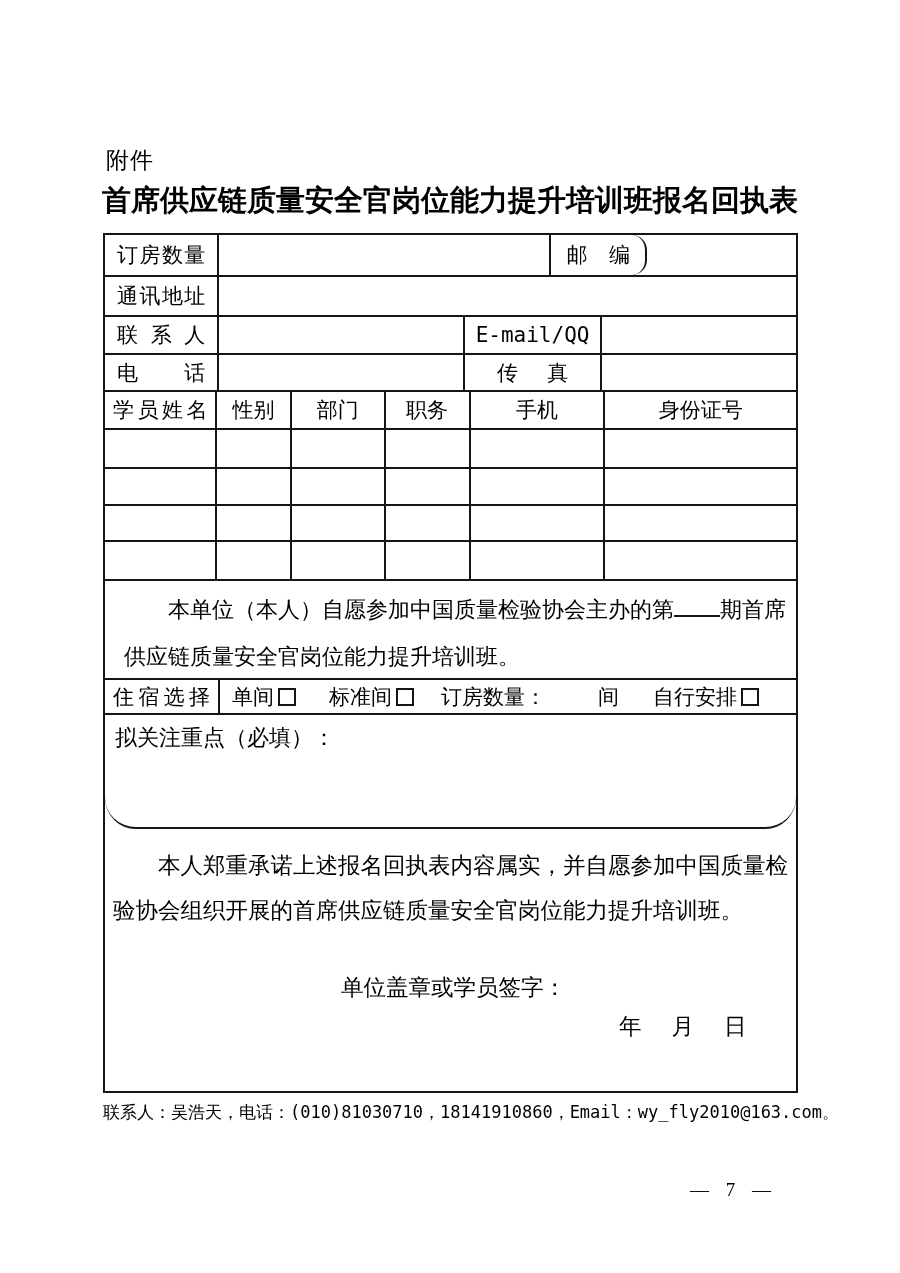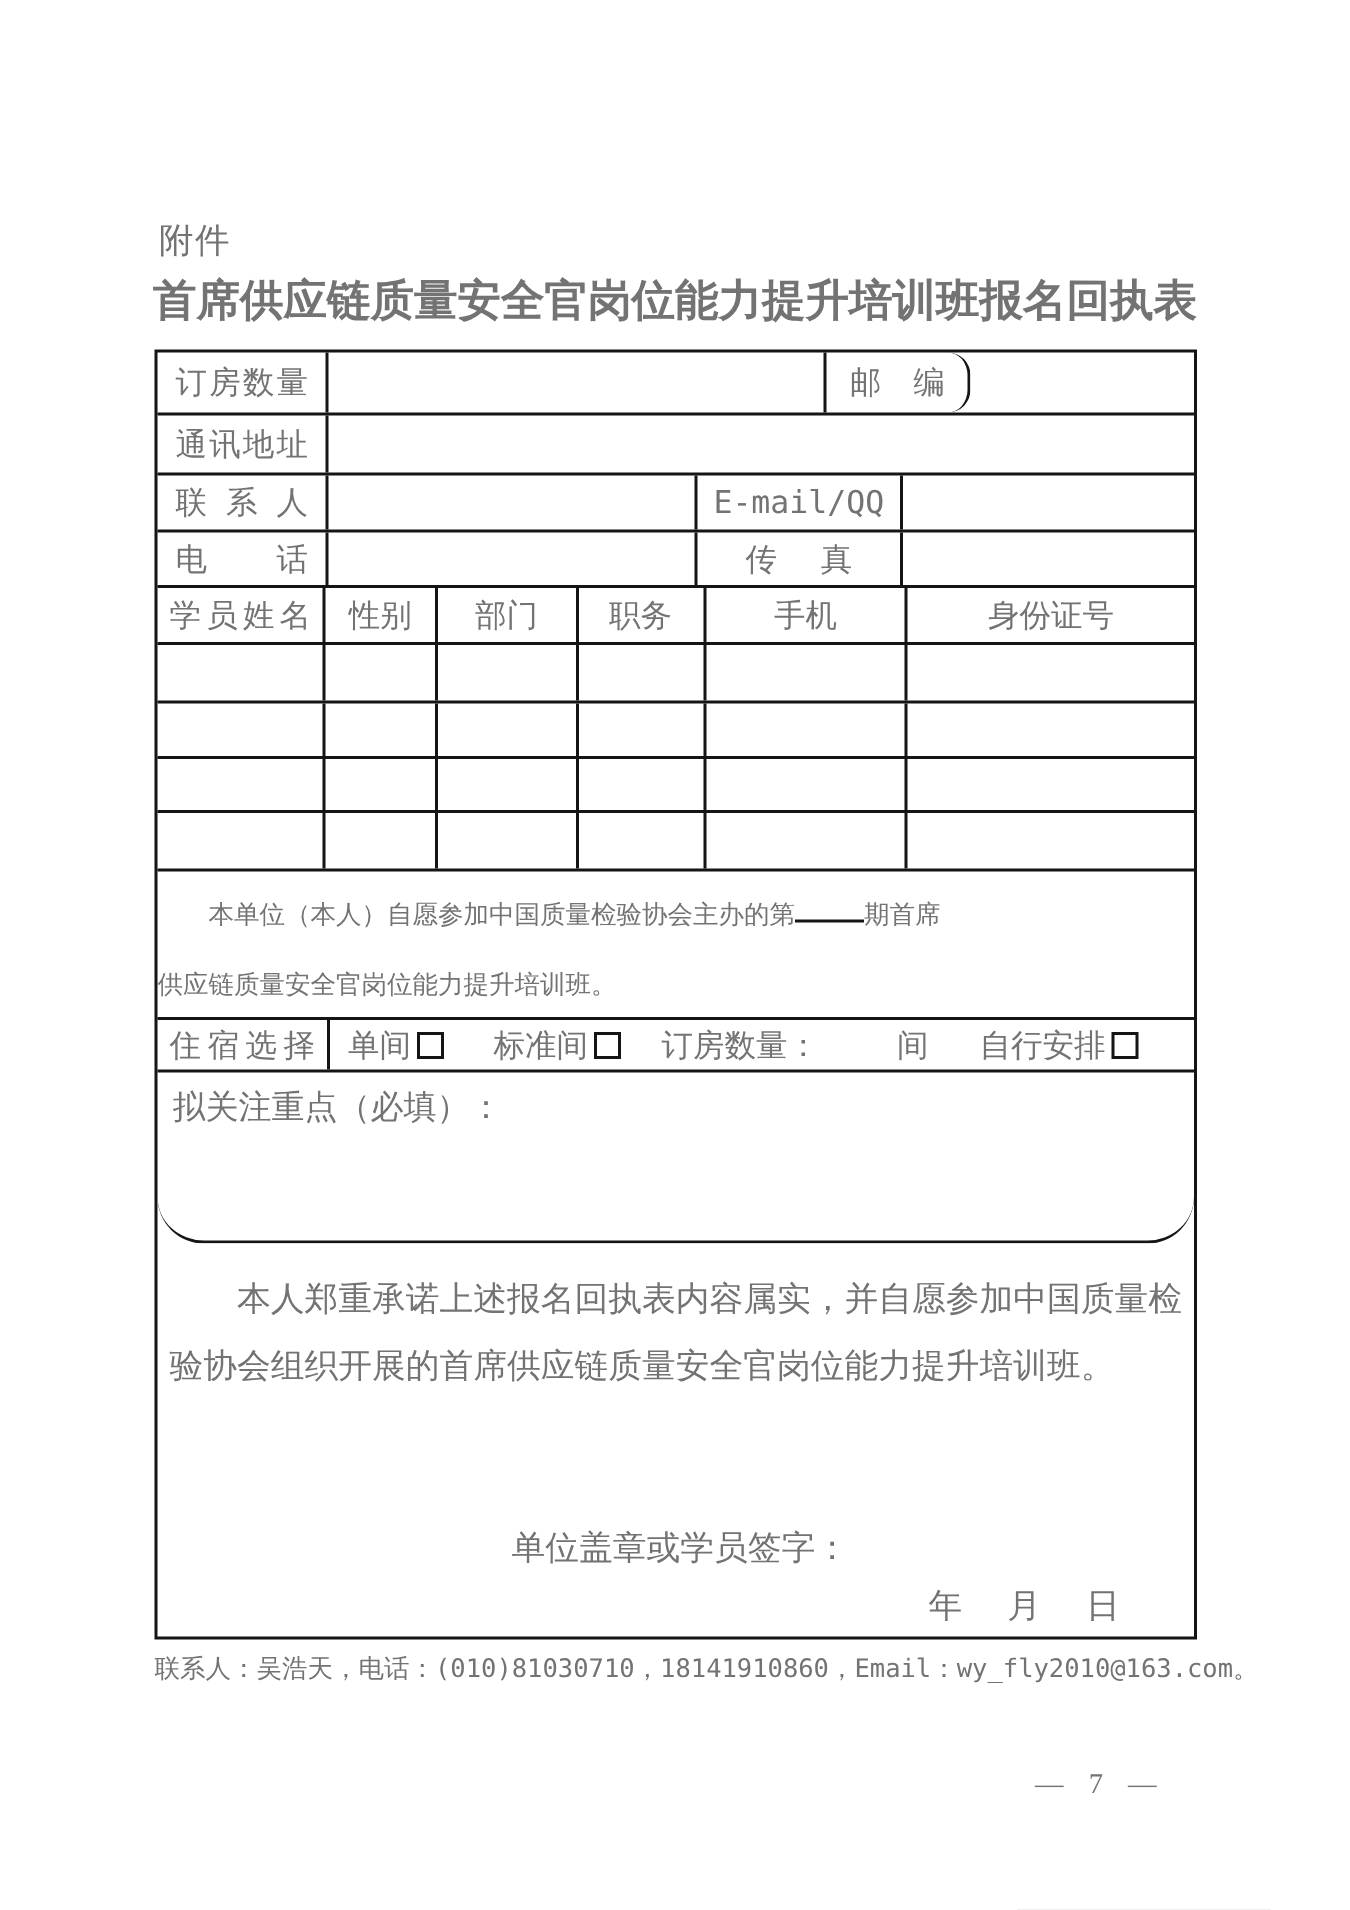--- a/index.html
+++ b/index.html
@@ -1,21 +1,21 @@
 <!DOCTYPE html>
 <html><head>
 <meta charset="utf-8">
 <style>
   html,body{margin:0;padding:0;background:#e8e8e8;}
   #page{
     position:relative;
     width:900px;height:1273px;
     background:#ffffff;
     font-family:"Liberation Serif","DejaVu Serif",serif;
-    color:#737373;
+    color:#000000;
     overflow:hidden;
   }
   *{box-sizing:border-box;}
   #attachment-label{
     position:absolute;left:106px;top:145px;
     font-size:23px;letter-spacing:1px;
   }
   #doc-title{
     position:absolute;left:0;top:181px;width:900px;
     text-align:center;font-size:29px;font-weight:bold;letter-spacing:0px;
@@ -67,38 +67,38 @@
   .w-r3blank{width:247px;}
   .w-email{width:138px;}
   .w-r3val{width:195px;}
   .w-sex{width:76px;}
   .w-dept{width:96px;}
   .w-duty{width:87px;}
   .w-mobile{width:138px;}
   .w-id{width:195px;}
   
   .section{display:block;}
-  #participation-section{padding:5px 8px 0 0;font-size:17px;line-height:47px;}
+  #participation-section{padding:5px 8px 0 19px;font-size:22px;line-height:47px;}
   .indent{text-indent:2em;}
   .blank-underline{
     display:inline-block;width:46px;height:5px;
     border-bottom:2px solid #151515;
   }
   
   #accommodation-content{display:flex;align-items:center;font-size:21px;flex:1;}
   .checkbox{
     display:inline-block;width:18px;height:18px;
     border:2px solid #151515;margin-left:4px;vertical-align:-2px;
   }
   .acc-item{white-space:nowrap;}
   
   #focus-section{padding:8px 10px;font-size:22px;align-items:flex-start;}
   
   #declaration-section{padding:14px 8px 0 8px;font-size:22.5px;line-height:45px;display:block;}
-  #signature-line{margin-top:84px;padding-left:228px;font-size:22.5px;line-height:30px;}
+  #signature-line{margin-top:40px;padding-left:228px;font-size:22.5px;line-height:30px;}
   #date-line{margin-top:9px;padding-left:506px;display:flex;gap:30px;font-size:22.5px;line-height:30px;}
   #footer-contact{
     position:absolute;left:103px;top:1101px;width:700px;
     font-size:17px;white-space:nowrap;
   }
   #page-number{
     position:absolute;right:123px;top:1179px;
     font-size:19px;letter-spacing:6px;
   }
 </style>

